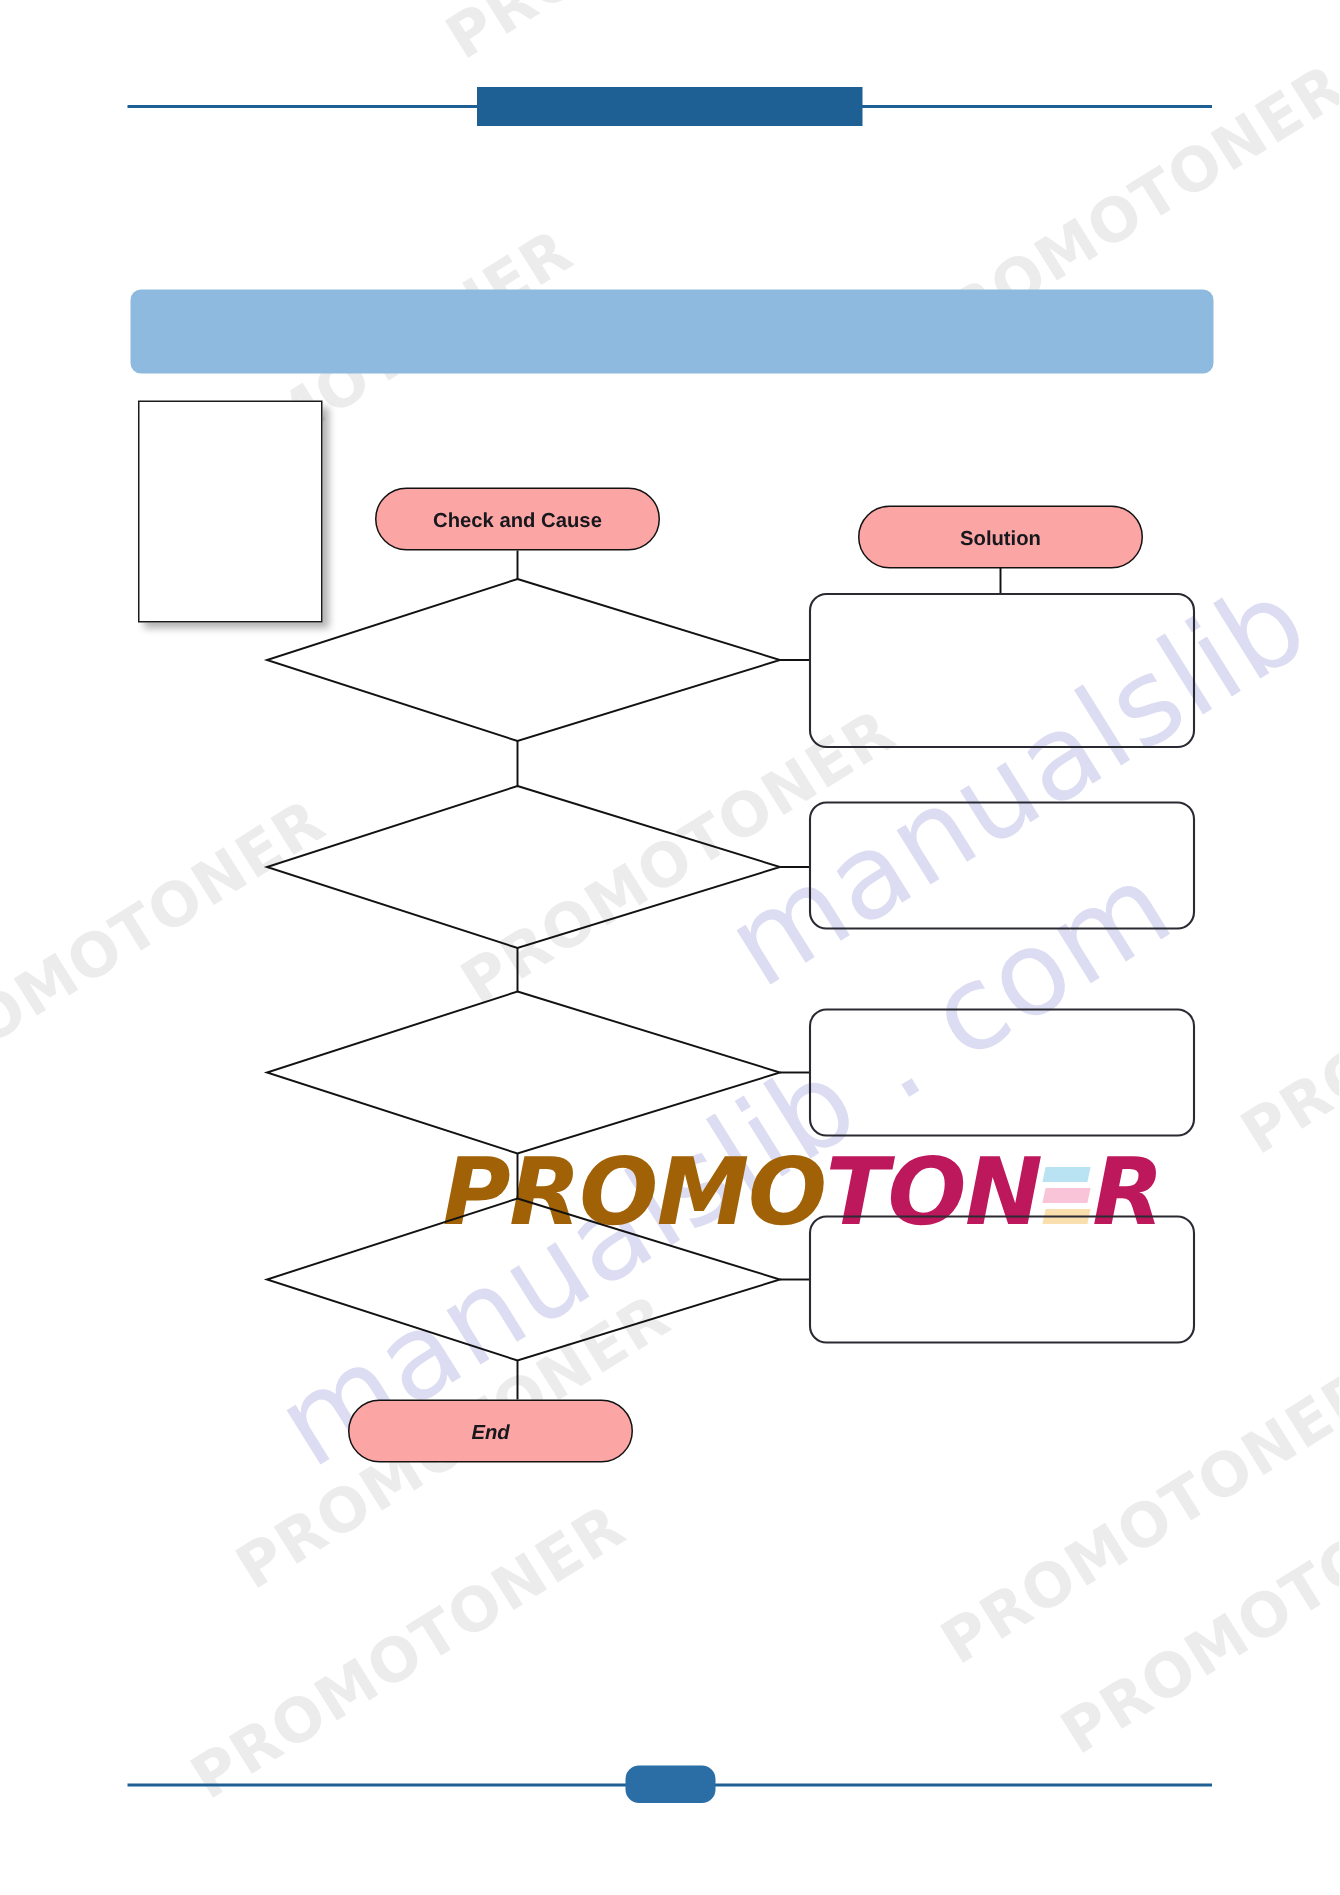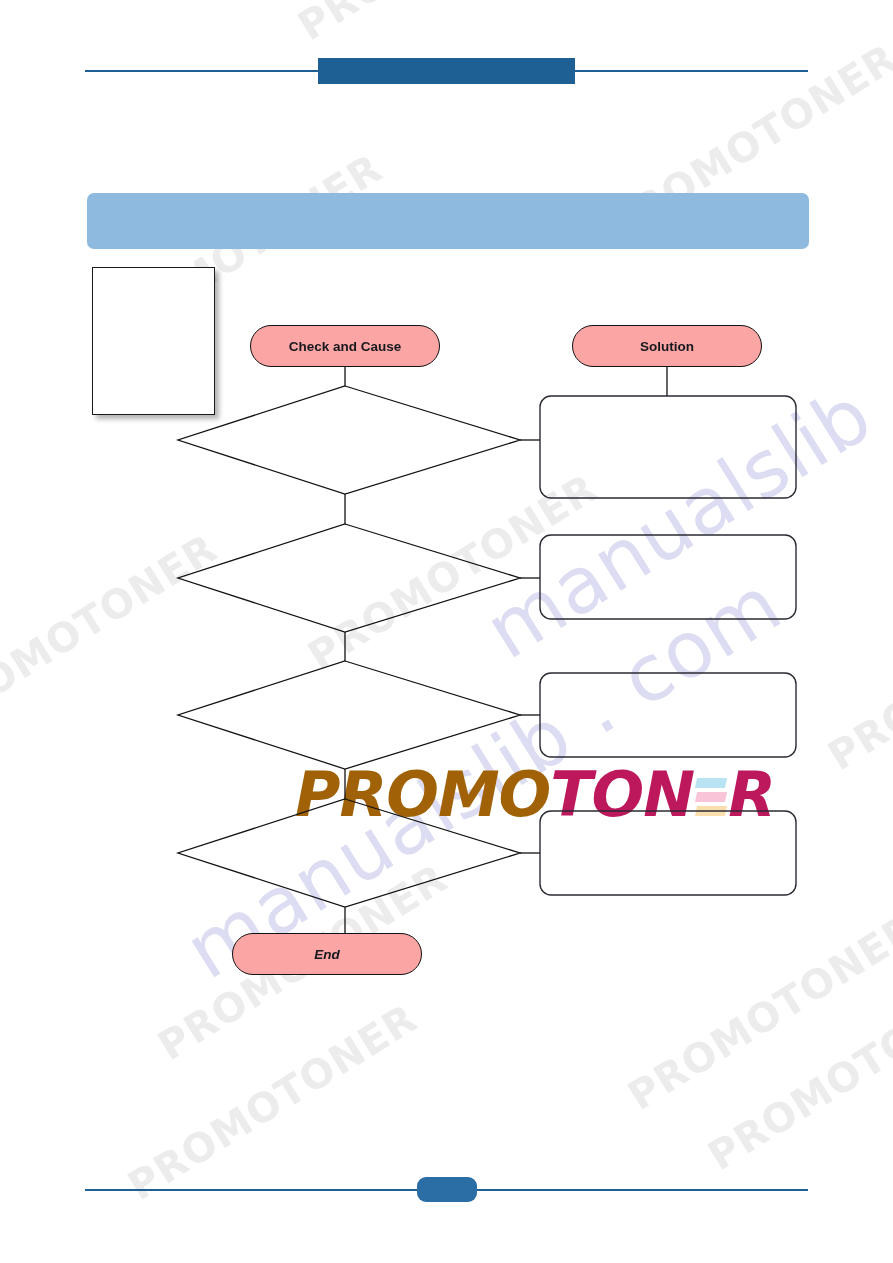--- a/index.html
+++ b/index.html
@@ -143,21 +143,21 @@
     border-radius: 999px;
     display: flex;
     align-items: center;
     justify-content: center;
     font-size: 13.5px;
     font-weight: 700;
     color: #16181d;
     z-index: 5;
   }
   #pill-check   { left: 250px; top: 325px; width: 190px; height: 42px; }
-  #pill-solution{ left: 572px; top: 325px; width: 190px; height: 42px; }
+  #pill-solution{ left: 572px; top: 337px; width: 190px; height: 42px; }
   #pill-end     { left: 232px; top: 933px; width: 190px; height: 42px; font-style: italic; }
 
   
   .diamond-label {
     position: absolute;
     width: 300px;
     text-align: center;
     font-size: 12px;
     color: #16181d;
     line-height: 1.35;

